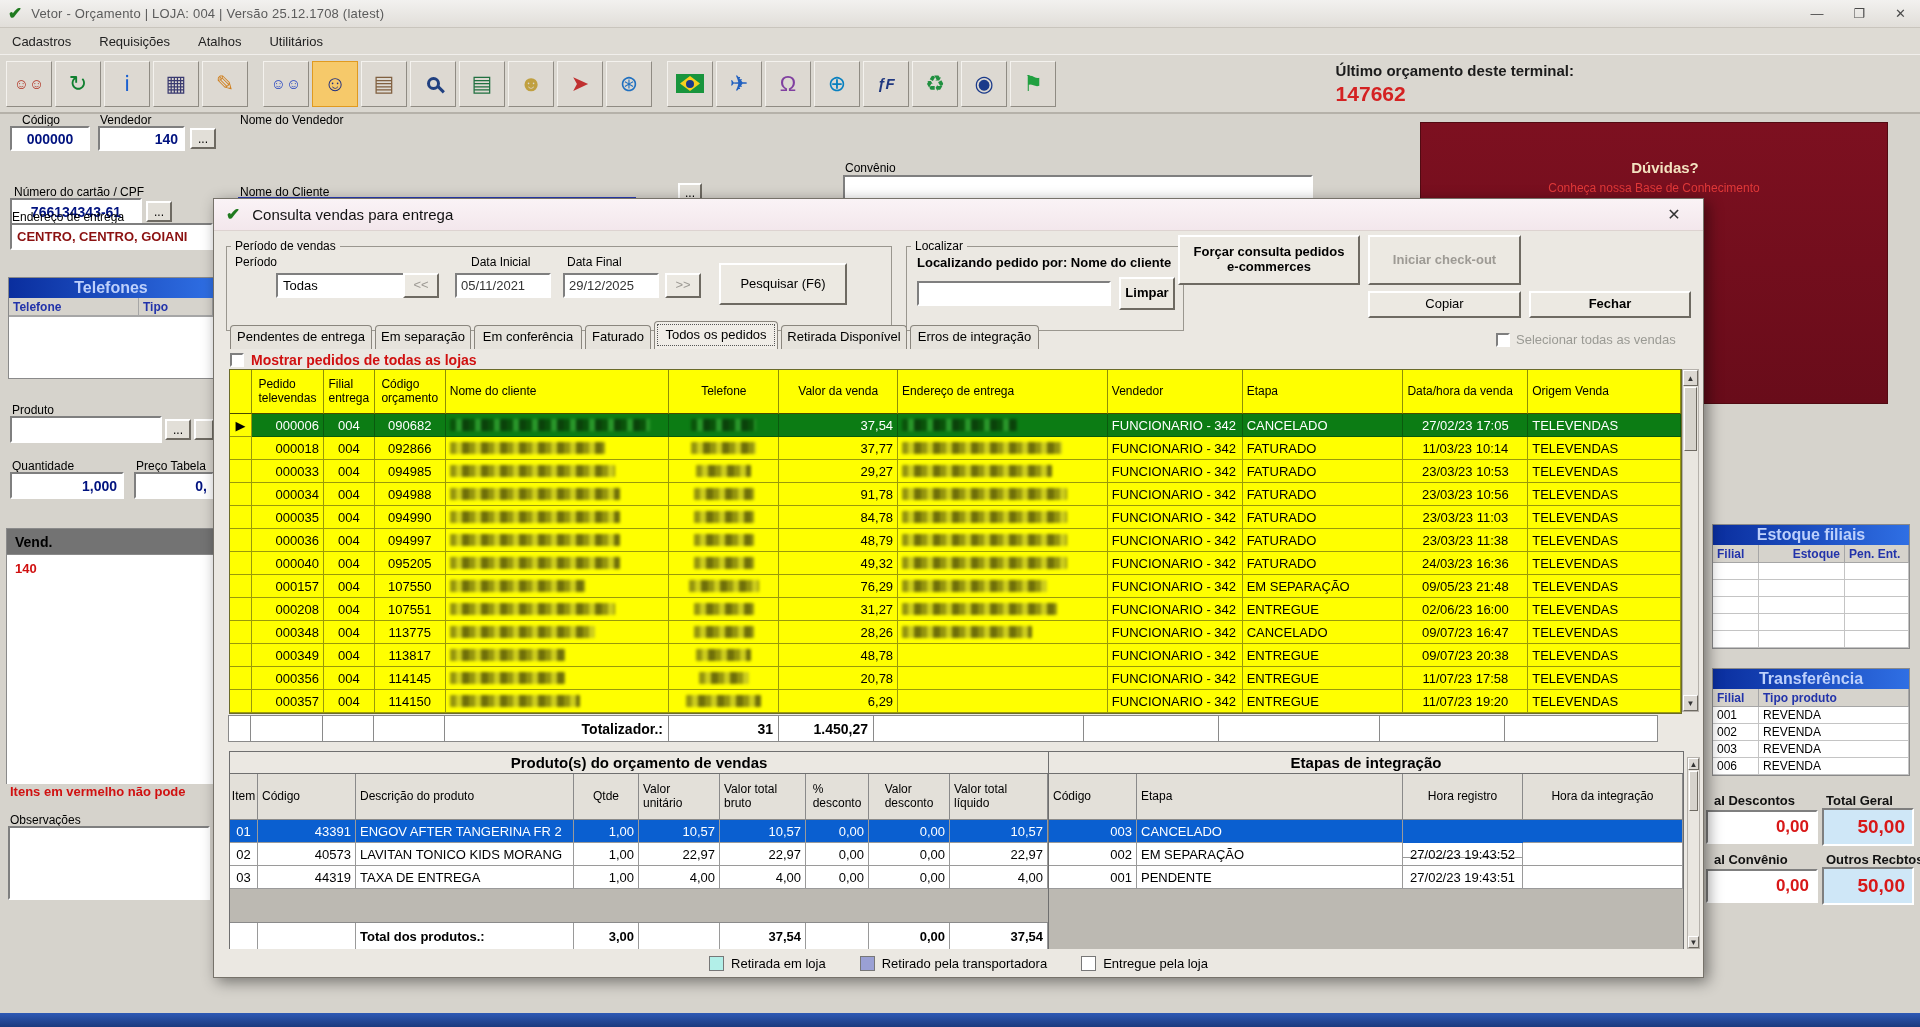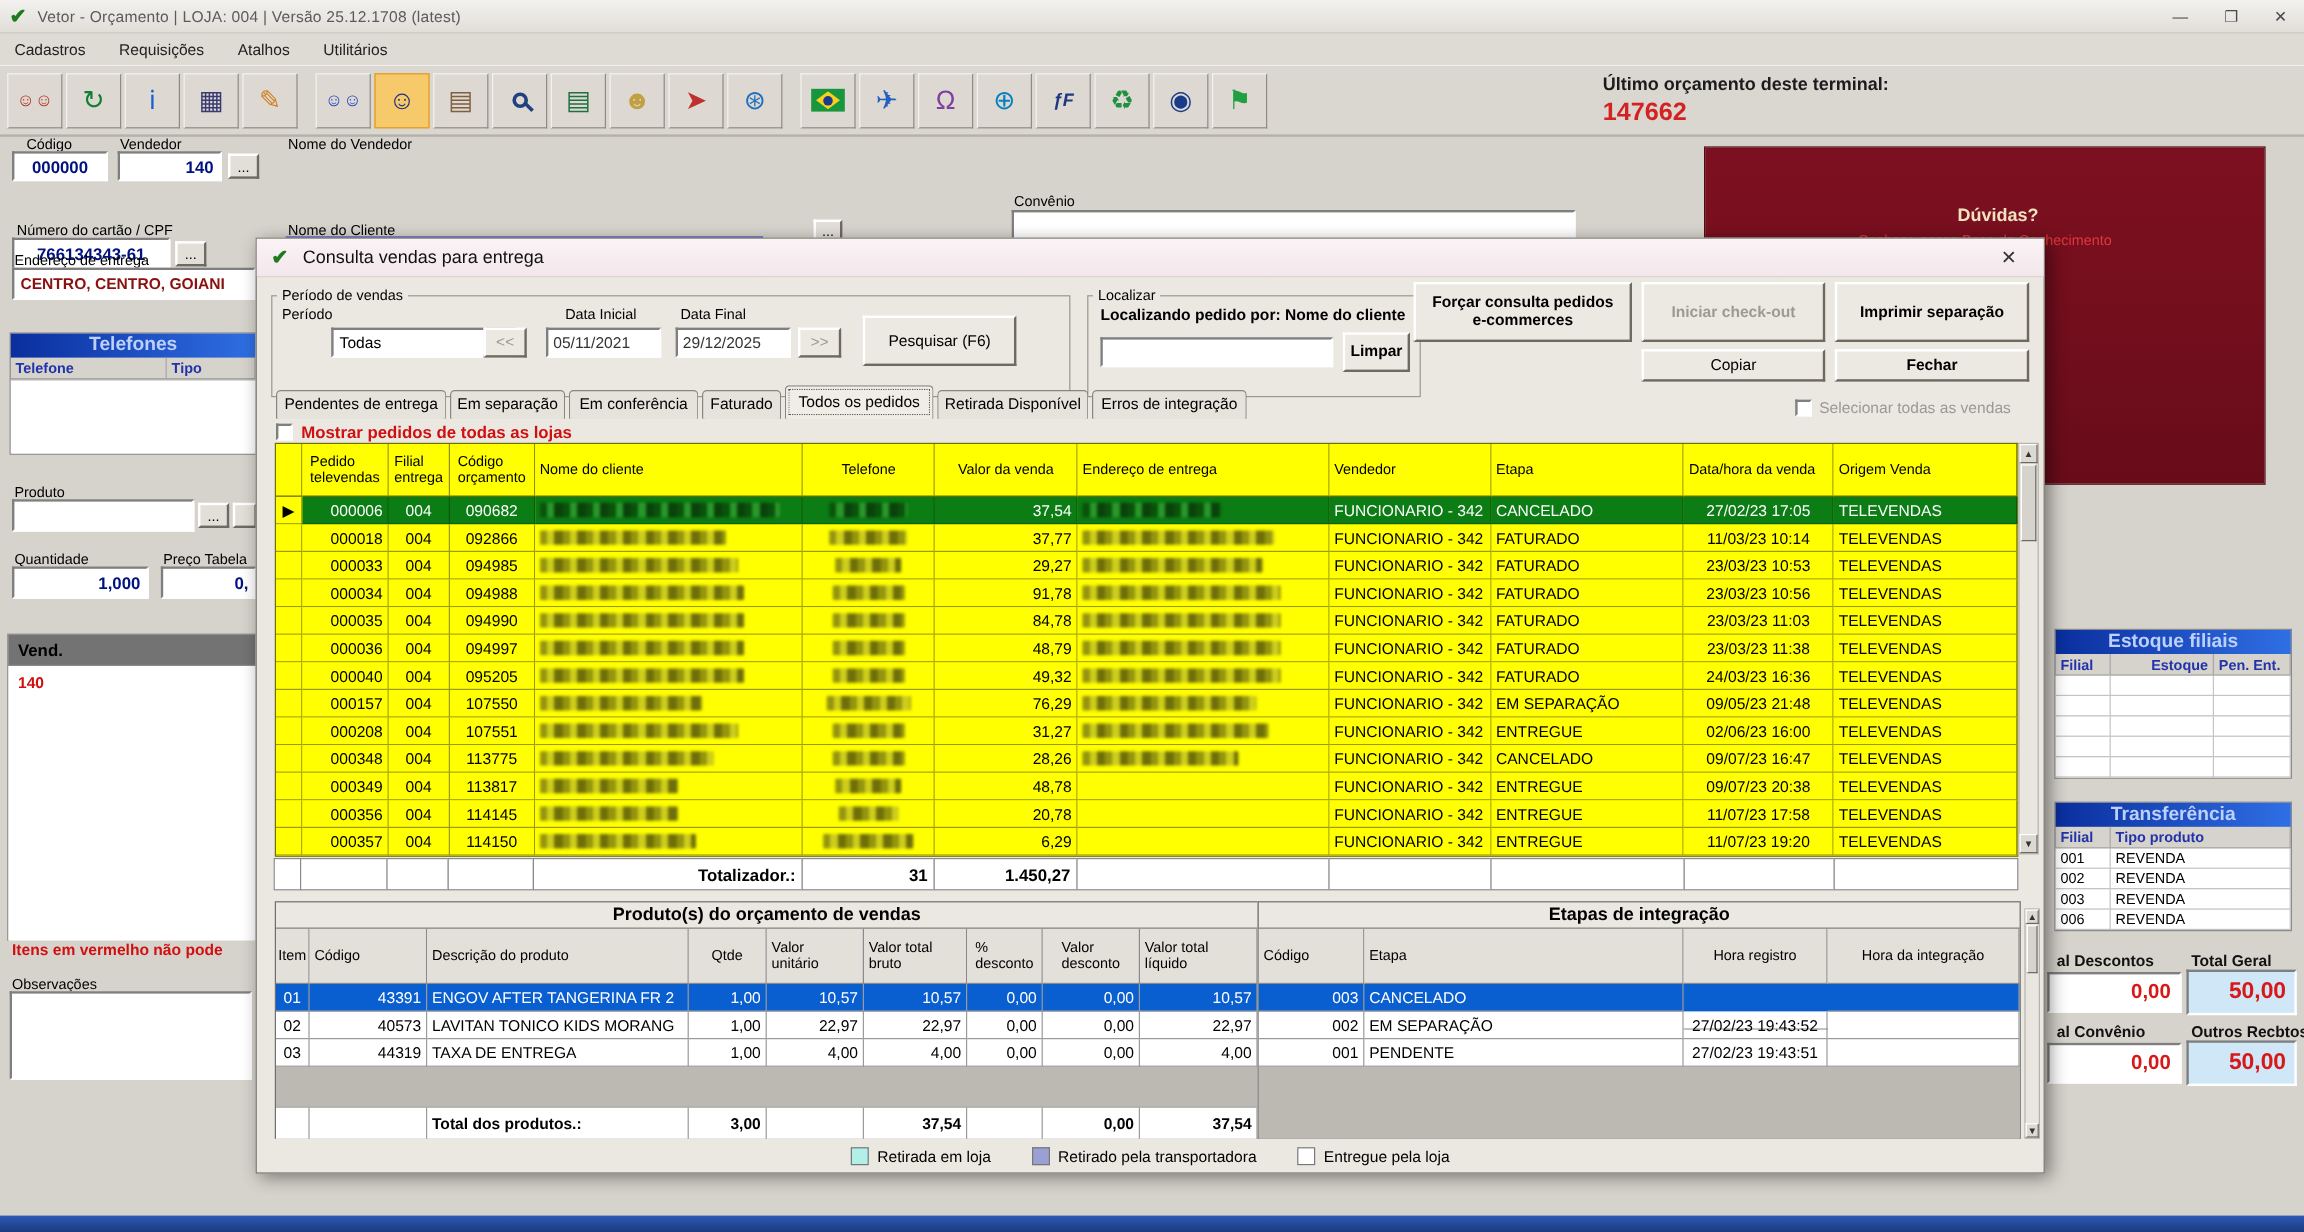--- a/index.html
+++ b/index.html
@@ -44,21 +44,21 @@
   .panel{position:absolute;border:1px solid #8a8a8a;background:#d6d3cc;}
   .bluehdr{background:linear-gradient(90deg,#0a2e9e,#2f6fe4);color:#bdd0fb;font-weight:bold;font-size:16px;
            display:flex;align-items:center;justify-content:center;height:20px;}
   .pcols{display:flex;}
   .pcol{border-right:1px solid #a6a6a6;border-bottom:1px solid #a6a6a6;color:#2233aa;font-weight:bold;
         font-size:12px;padding:2px 4px;height:18px;overflow:hidden;}
   .prow{display:flex;background:#fff;}
   .pcell{border-right:1px solid #c4c4c4;border-bottom:1px solid #c4c4c4;font-size:12px;padding:1px 4px;height:17px;overflow:hidden;}
   .whitebody{background:#fff;}
   .maroonpanel{position:absolute;background:linear-gradient(#7d1020,#690c1a);border:1px solid #520a12;}
-  .duv1{color:#f3e2c0;font-weight:bold;font-size:15px;text-align:center;margin-top:48px;padding-left:22px;}
+  .duv1{color:#f3e2c0;font-weight:bold;font-size:15px;text-align:center;margin-top:36px;padding-left:22px;}
   .duv2{color:#e03838;font-size:12px;text-align:center;margin-top:5px;}
   .redwarn{position:absolute;color:#d01010;font-weight:bold;font-size:13px;}
   .totlabel{position:absolute;font-weight:bold;font-size:13px;color:#111;white-space:nowrap;}
   .totbox{position:absolute;background:#fff;border:2px solid;border-color:#7f7f7f #fff #fff #7f7f7f;
           display:flex;align-items:center;justify-content:flex-end;padding:0 7px;color:#d81818;font-weight:bold;font-size:17px;}
   .totbox.big{background:#cfe7f7;font-size:19px;}
   
   .dialog{position:absolute;left:213px;top:198px;width:1491px;height:780px;background:#ebe8e2;
           border:1px solid #76726a;box-shadow:4px 4px 14px rgba(0,0,0,.45);z-index:10;}
   .dlgtitle{height:32px;background:linear-gradient(#faf3f6,#f3e7ec);display:flex;align-items:center;
@@ -369,21 +369,20 @@
 
     <fieldset class="grp" style="left:692px;top:40px;width:278px;height:92px;">
       <legend>Localizar</legend>
       <div class="slabel bold" style="left:10px;top:2px;">Localizando pedido por: Nome do cliente</div>
       <div class="sinput" style="left:10px;top:28px;width:194px;height:25px;"></div>
       <div class="btn bold" style="left:212px;top:24px;width:56px;height:33px;">Limpar</div>
     </fieldset>
 
     <div class="btn bold" style="left:964px;top:36px;width:182px;height:50px;padding:0 8px;">Forçar consulta pedidos e-commerces</div>
     <div class="btn bold disabled" style="left:1154px;top:36px;width:153px;height:50px;">Iniciar check-out</div>
-    <div class="btn bold" style="left:1315px;top:36px;width:162px;height:50px;">Imprimir separação</div>
     <div class="btn" style="left:1154px;top:92px;width:153px;height:27px;">Copiar</div>
     <div class="btn bold" style="left:1315px;top:92px;width:162px;height:27px;">Fechar</div>
     <div style="position:absolute;left:1282px;top:133px;display:flex;align-items:center;gap:6px;">
       <span class="chk"></span>
       <span style="color:#9a9a94;font-size:13px;">Selecionar todas as vendas</span>
     </div>
 
     <div class="tabstrip" id="tabstrip">
         <div class="tab" style="width: 142px;">Pendentes de entrega</div>
         <div class="tab" style="width: 96px;">Em separação</div>
@@ -679,21 +678,21 @@
       <div class="vthumb"></div>
       <div class="varrow bot">▼</div>
     </div>
     <div class="totalrow" id="total-row">
         <div class="tcell" style="width: 23px;"></div>
         <div class="tcell" style="width: 73px;"></div>
         <div class="tcell" style="width: 52px;"></div>
         <div class="tcell" style="width: 72px;"></div>
         <div class="tcell" style="width: 225px; justify-content: flex-end;">Totalizador.:</div>
         <div class="tcell" style="width: 111px; justify-content: flex-end;">31</div>
-        <div class="tcell" style="width: 120px; justify-content: flex-end;">1.450,27</div>
+        <div class="tcell" style="width: 96px; justify-content: flex-end;">1.450,27</div>
         <div class="tcell" style="width: 211px;"></div>
         <div class="tcell" style="width: 136px;"></div>
         <div class="tcell" style="width: 162px;"></div>
         <div class="tcell" style="width: 126px;"></div>
         <div class="tcell" style="width: 154px;"></div>
       </div>
 
     <div class="btbl" style="left:15px;top:552px;width:820px;height:198px;">
       <div class="btitle">Produto(s) do orçamento de vendas</div>
       <div class="bhrow" id="prod-head">

